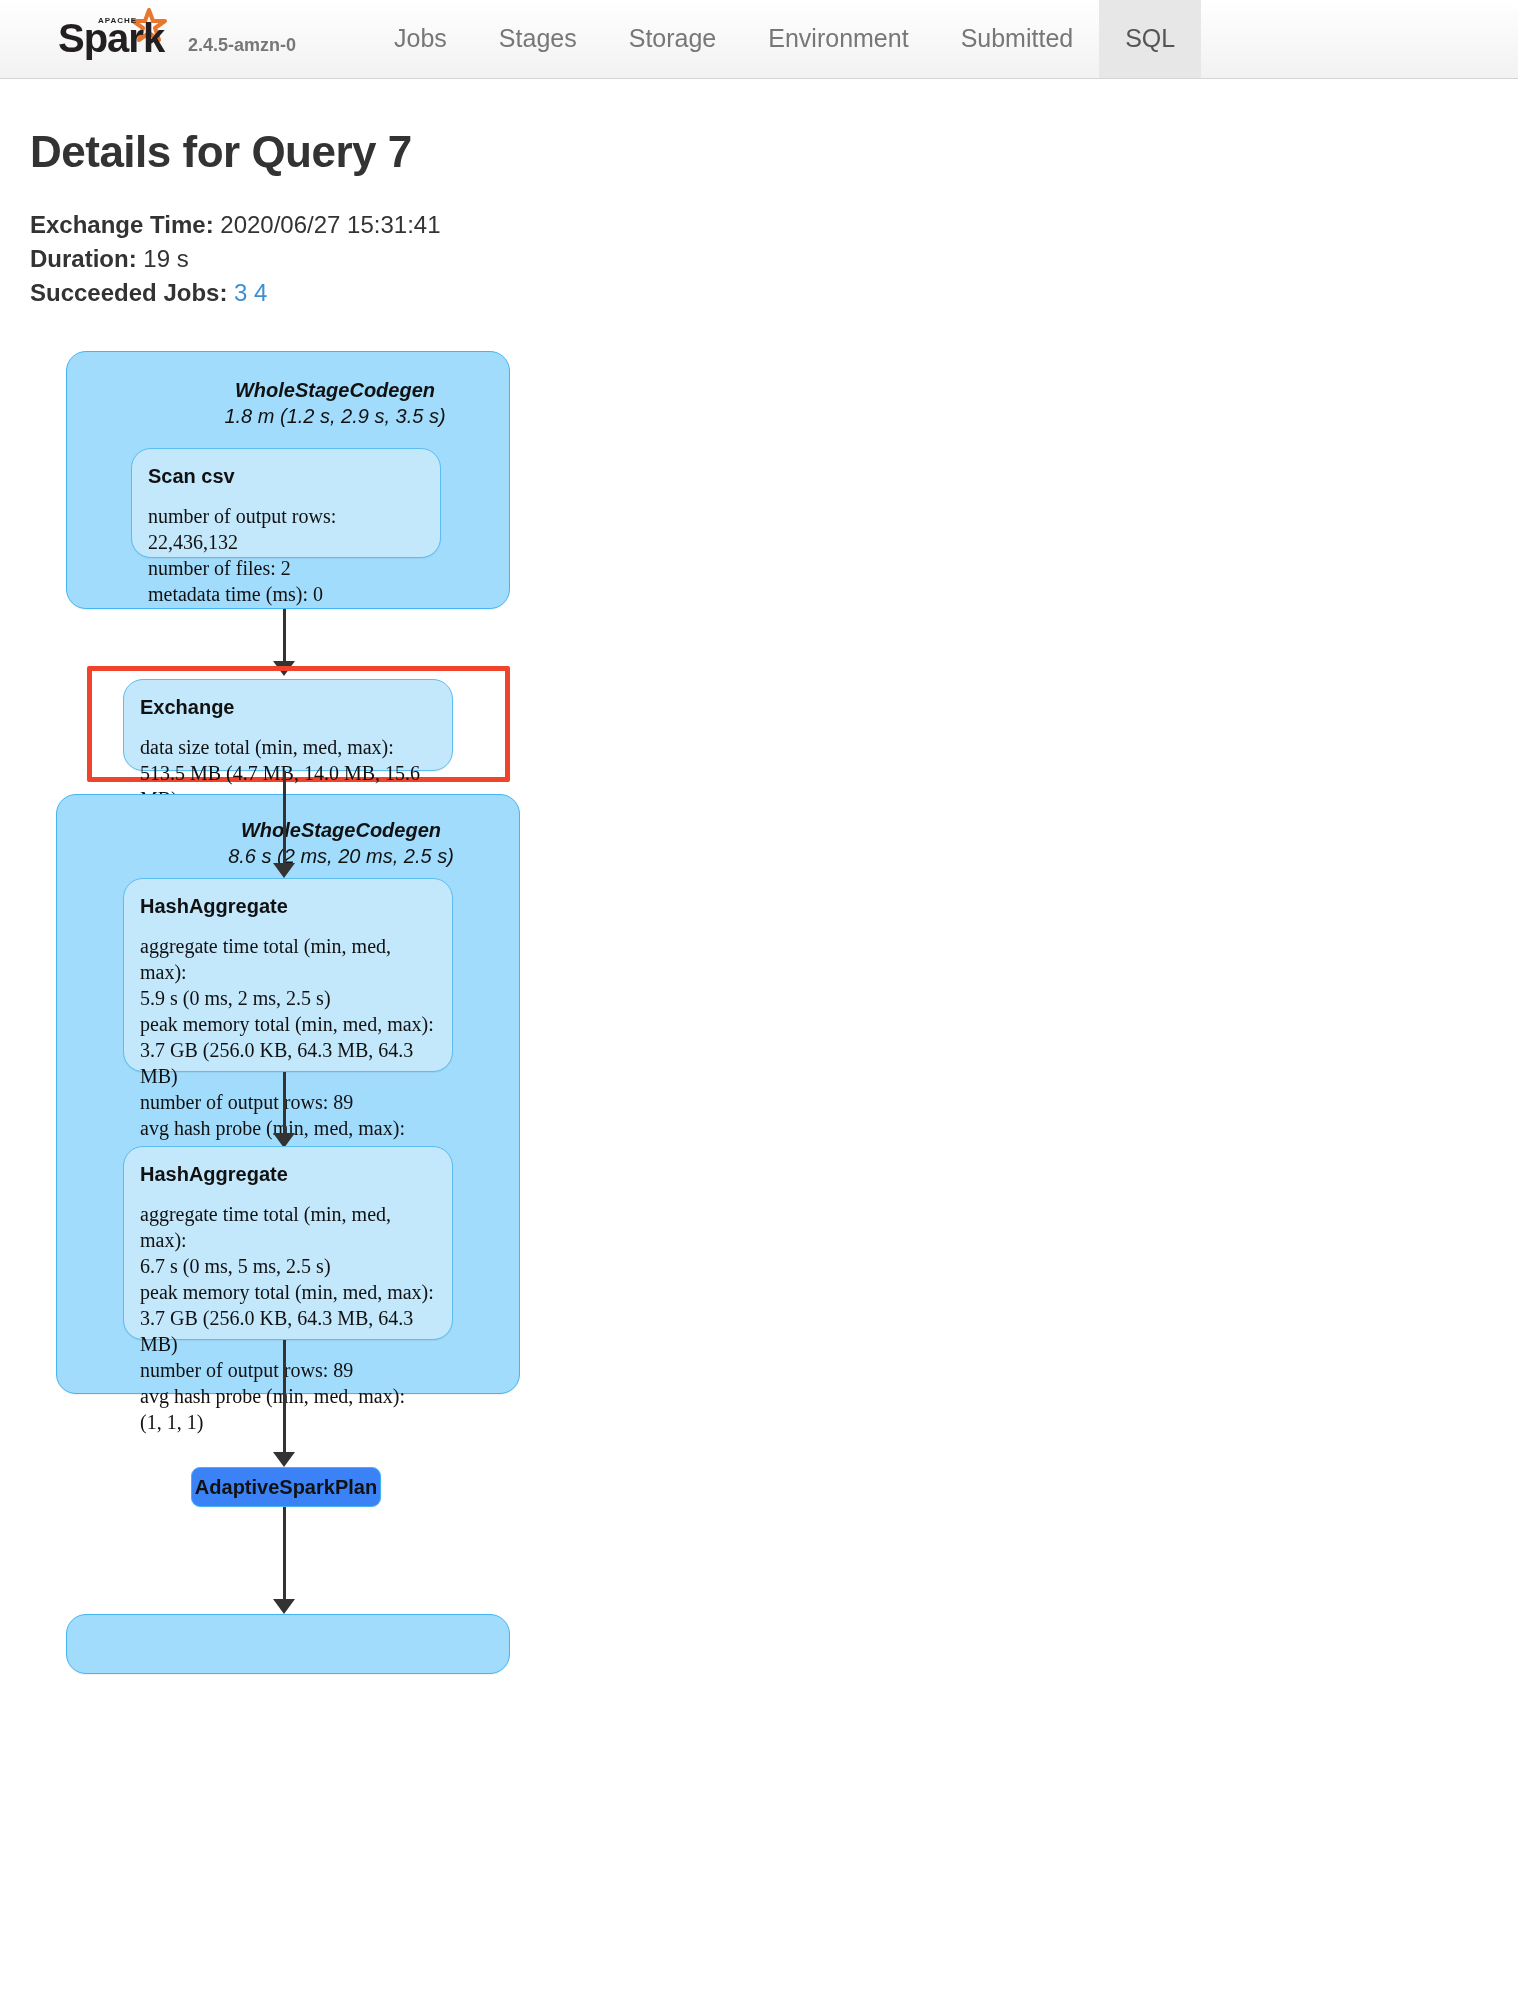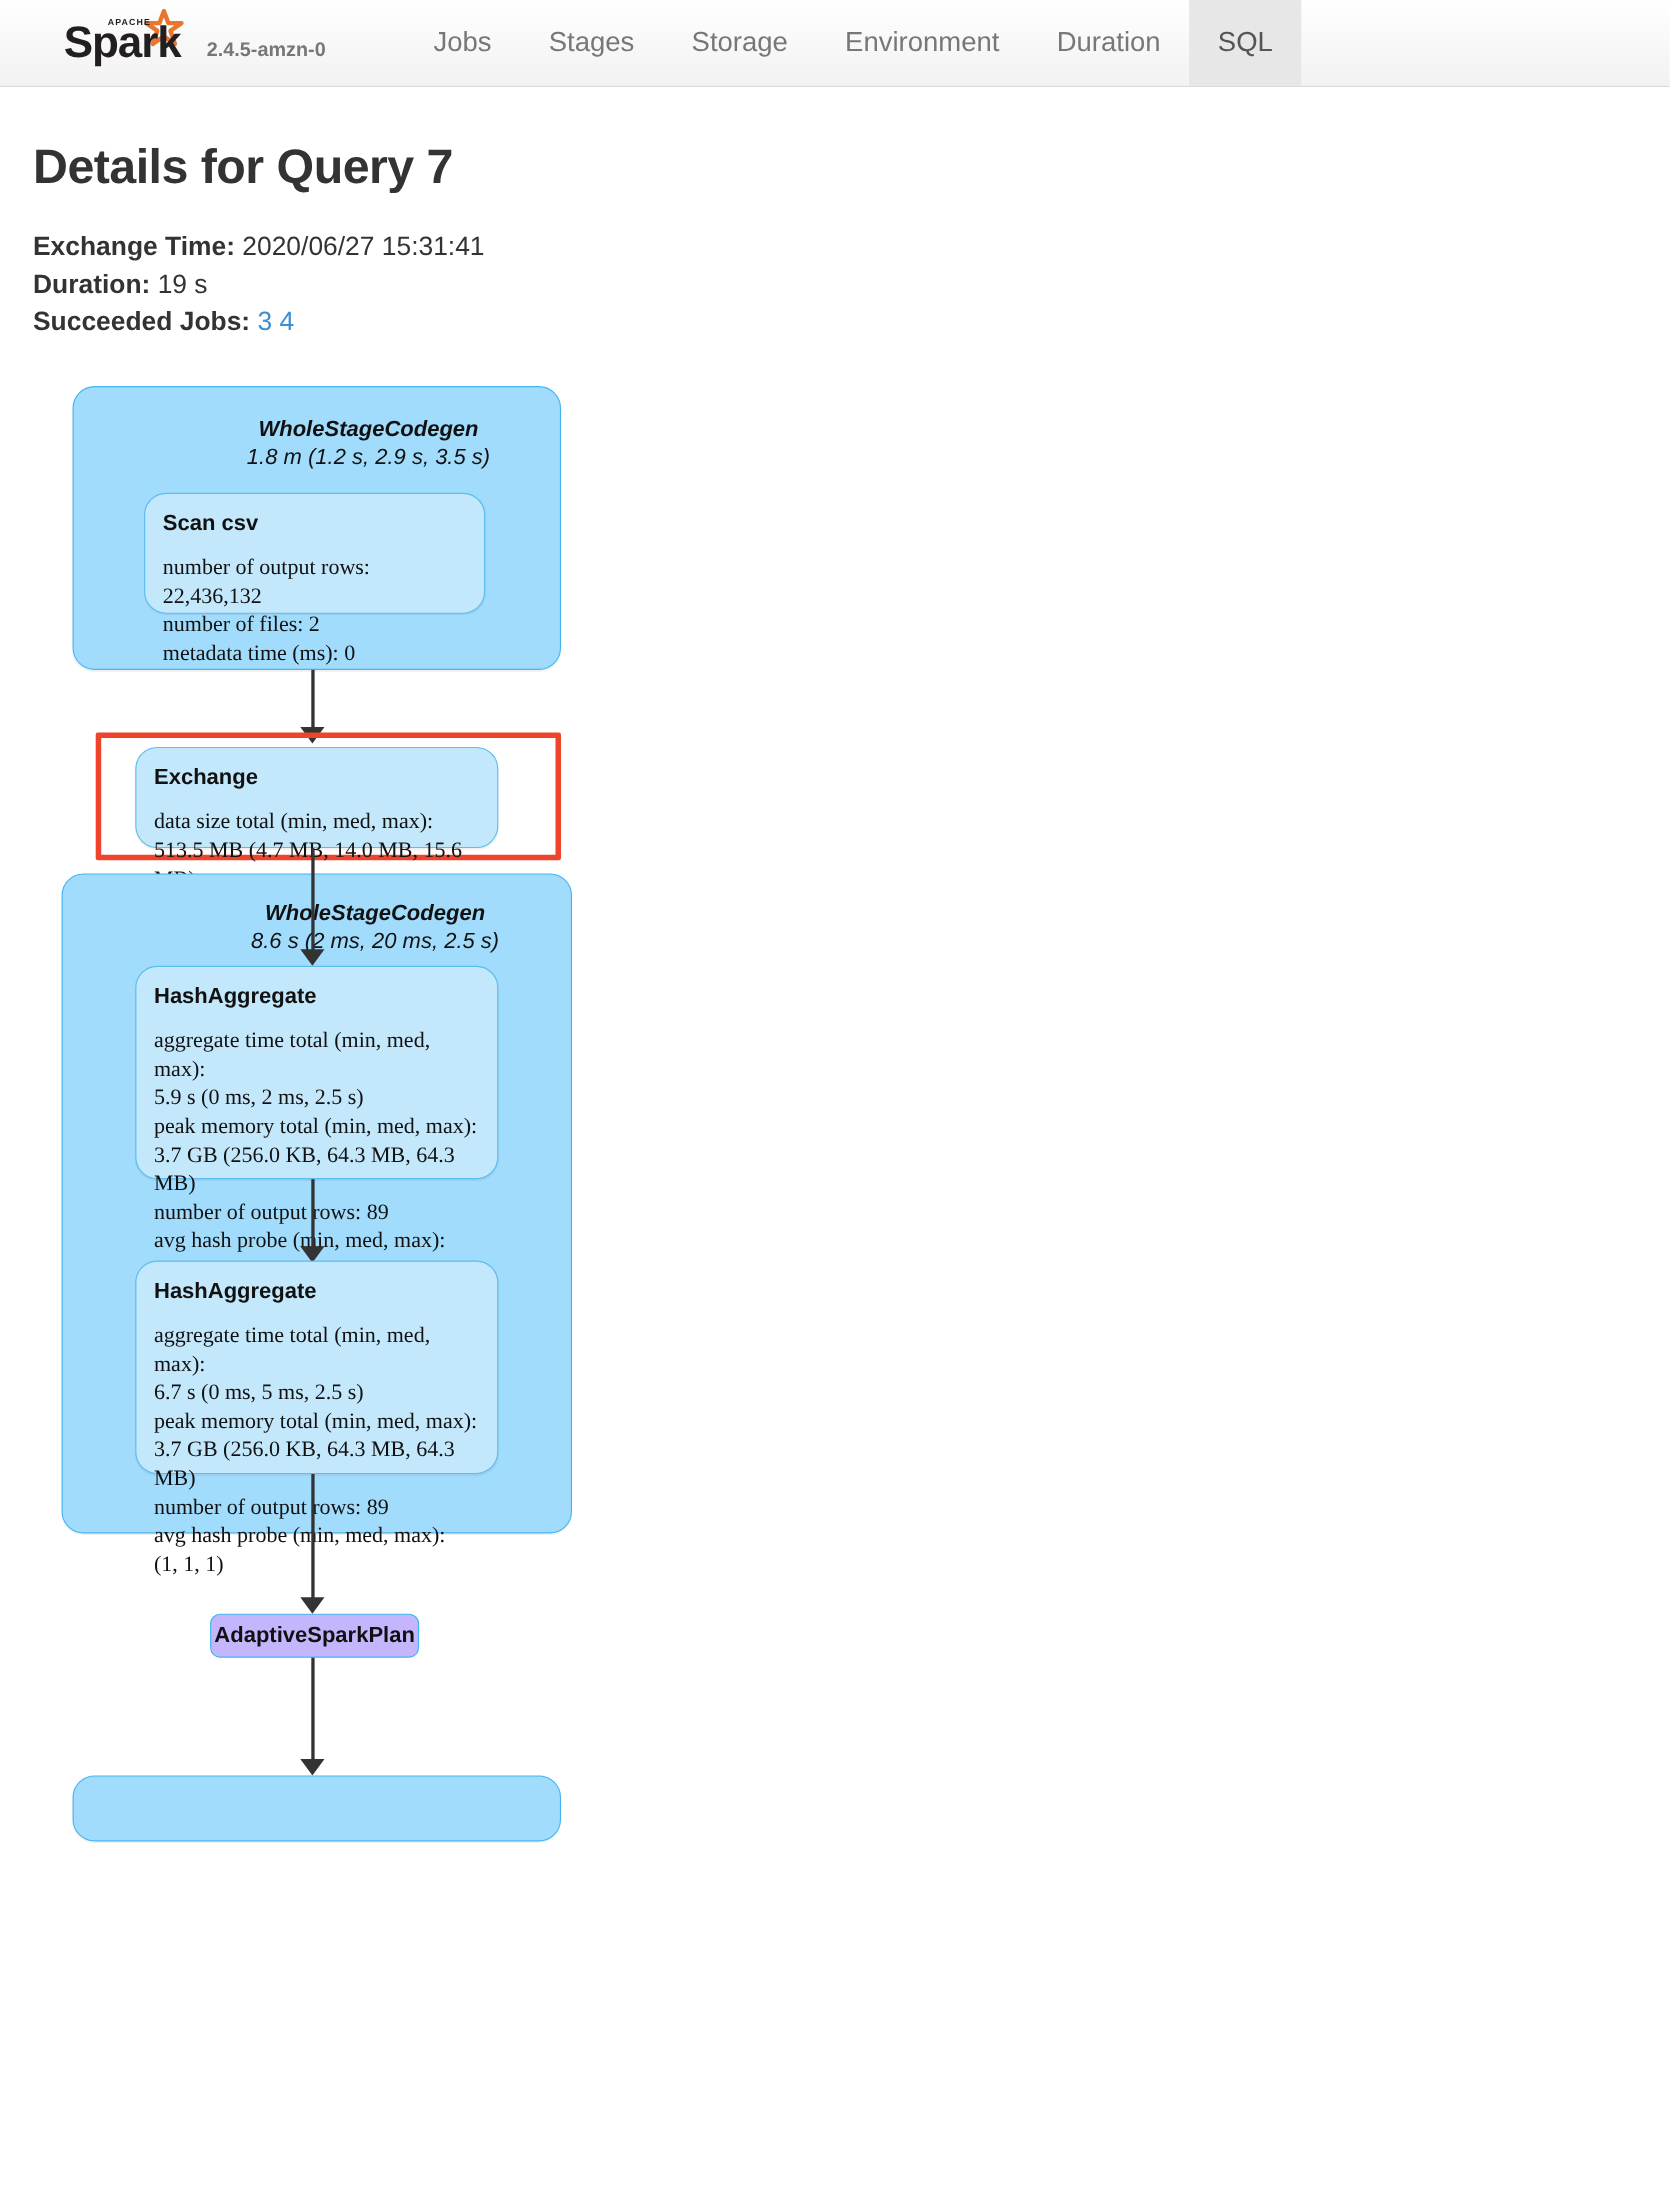--- a/index.html
+++ b/index.html
@@ -145,21 +145,21 @@
     width: 0; height: 0;
     border-left: 11px solid transparent;
     border-right: 11px solid transparent;
     border-top: 15px solid #333333;
   }
 
   .pill {
     position: absolute;
     border-radius: 9px;
     border: 1px solid #44b5f2;
-    background: #c4b5fd;
+    background: #3b82f6;
     display: flex;
     align-items: center;
     justify-content: center;
     font-size: 20px;
     font-weight: bold;
     color: #111111;
   }
 </style>
 </head>
 <body>
@@ -172,21 +172,21 @@
       <text x="42" y="15" font-family="Liberation Sans, sans-serif" font-size="8" font-weight="bold" fill="#231f20" letter-spacing="1">APACHE</text>
     </svg>
     <span class="version">2.4.5-amzn-0</span>
   </div>
 
   <div class="navlinks">
     <a class="navlink">Jobs</a>
     <a class="navlink">Stages</a>
     <a class="navlink">Storage</a>
     <a class="navlink">Environment</a>
-    <a class="navlink">Duration</a>
+    <a class="navlink">Submitted</a>
     <a class="navlink active">SQL</a>
   </div>
 </div>
 
 <div class="content">
 
   <h1 class="page-title">Details for Query 7</h1>
 
   <div class="meta">
     <p class="meta-line">

